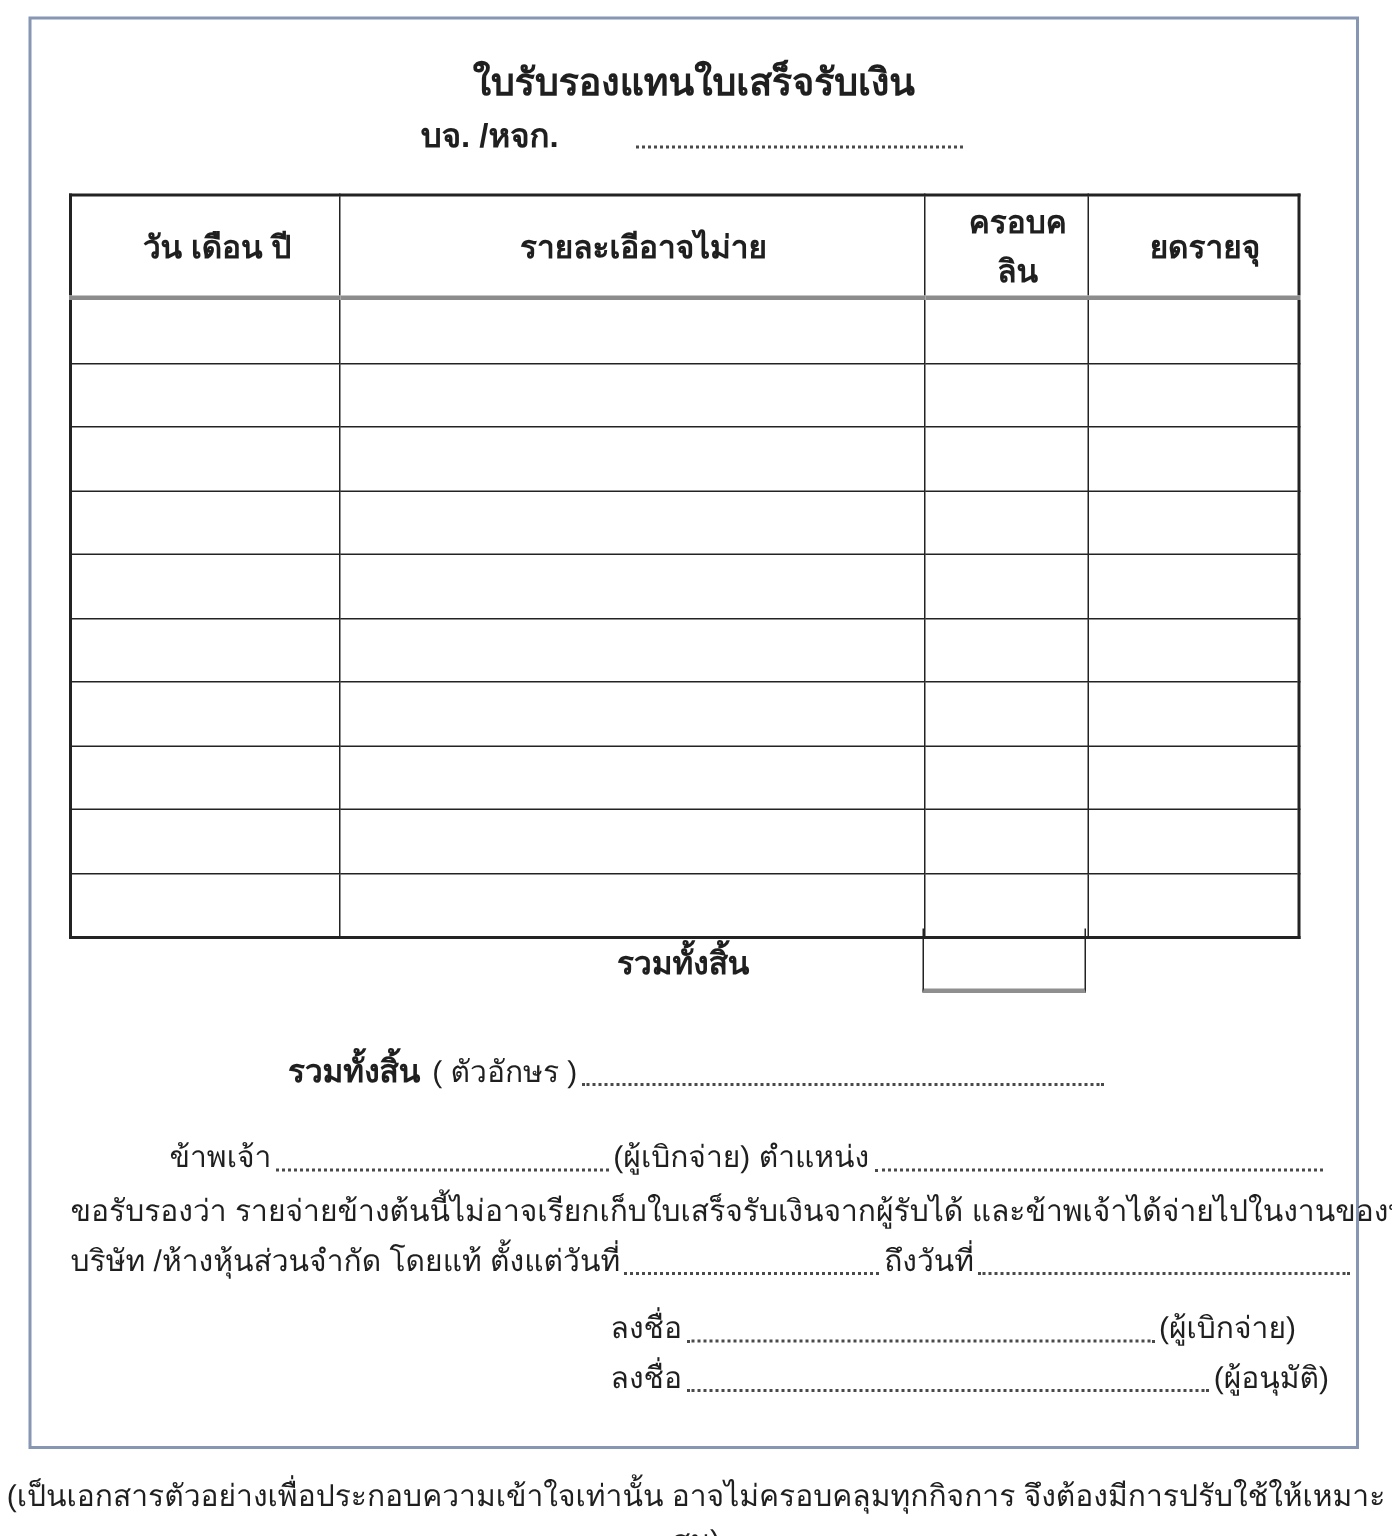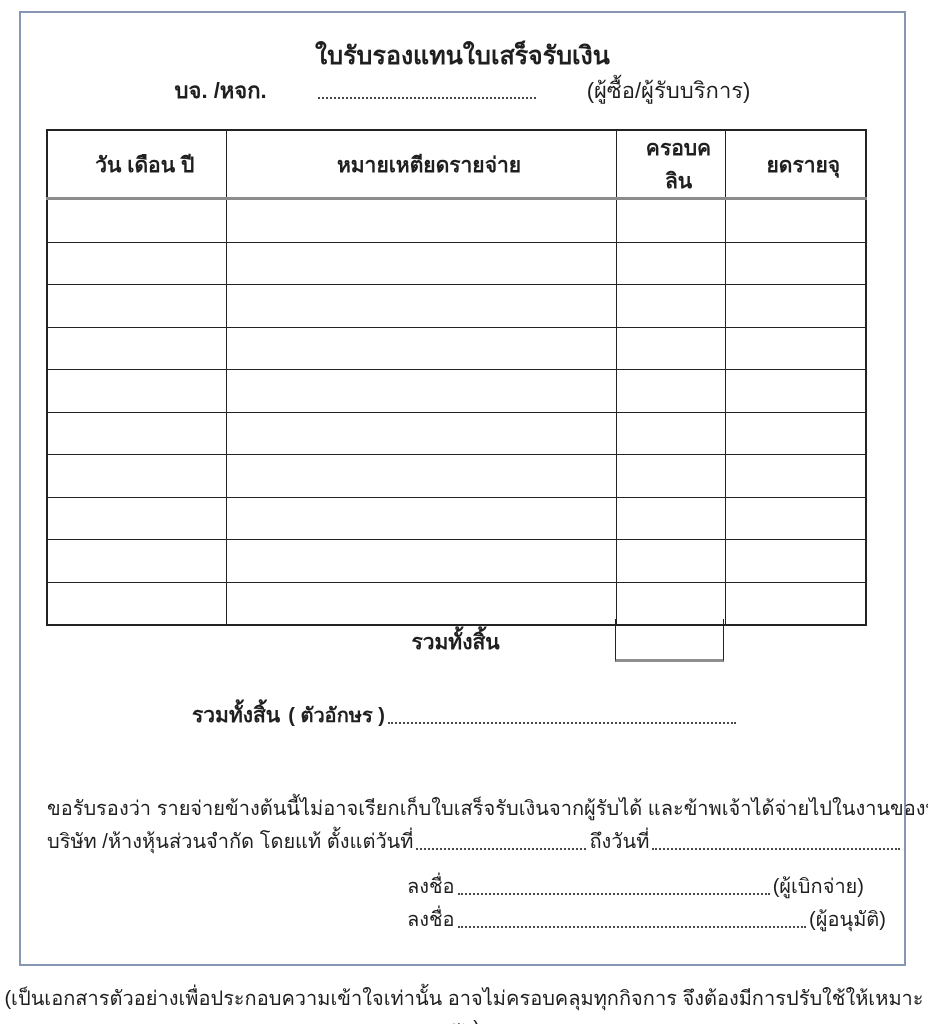--- a/index.html
+++ b/index.html
@@ -69,21 +69,21 @@
     border-bottom: 3px solid #8f8f8f;
   }
 
   .text-line {
     position: absolute;
     display: flex; align-items: flex-end;
     font-size: 20px; line-height: 30px; white-space: nowrap;
   }
   .line-total-words { left: 171px; top: 687px; width: 547px; }
   .line-total-words .bold { font-weight: bold; font-size: 21px; }
-  .line-total-words .paren { margin-left: 8px; font-weight: bold; }
+  .line-total-words .paren { margin-left: 8px; }
   .line-declarer  { left: 92px;  top: 744px; width: 772px; }
   .line-para1     { left: 26px;  top: 780px; width: 832px; }
   .line-para2     { left: 26px;  top: 813px; width: 856px; justify-content: space-between; }
   .line-sig1      { left: 386px; top: 858px; width: 457px; }
   .line-sig2      { left: 386px; top: 891px; width: 479px; }
 
   .doc-footer {
     position: absolute; left: 0; top: 983px; width: 928px;
     text-align: center; font-size: 20px; line-height: 30px;
   }
@@ -92,35 +92,34 @@
 <body>
 
 <div class="stage">
   <div class="page">
 
     <div class="doc-title">ใบรับรองแทนใบเสร็จรับเงิน</div>
 
     <div class="doc-subtitle">
       <span class="bold">บจ. /หจก.</span>
       <span class="leader" style="width:218px"></span>
-      <span>(ผู้ซื้อ/ผู้รับบริการ)</span>
     </div>
 
     <div class="exp-table-wrap">
       <table class="exp-table">
         <colgroup>
           <col style="width:179px">
             <col style="width:390px">
             <col style="width:109px">
             <col style="width:141px">
         </colgroup>
         <thead>
           <tr>
             <th>วัน เดือน ปี</th>
-            <th>หมายเหตียดรายจ่าย</th>
+            <th>รายละเอีอาจไม่าย</th>
             <th>ครอบคลิน</th>
             <th>ยดรายจุ</th>
           </tr>
         </thead>
         <tbody>
           <tr>
               <td></td>
               <td></td>
               <td></td>
               <td></td>
@@ -187,20 +186,26 @@
       <div class="total-label">รวมทั้งสิ้น</div>
       <div class="total-box"></div>
     </div>
 
     <div class="text-line line-total-words">
       <span class="bold">รวมทั้งสิ้น</span>
       <span class="paren">( ตัวอักษร )</span>
       <span class="leader flex"></span>
     </div>
 
+    <div class="text-line line-declarer">
+      <span>ข้าพเจ้า</span>
+      <span class="leader" style="width:222px"></span>
+      <span>(ผู้เบิกจ่าย) ตำแหน่ง</span>
+      <span class="leader flex"></span>
+    </div>
 
     <div class="text-line line-para1">
       <span>ขอรับรองว่า  รายจ่ายข้างต้นนี้ไม่อาจเรียกเก็บใบเสร็จรับเงินจากผู้รับได้  และข้าพเจ้าได้จ่ายไปในงานของทาง</span>
     </div>
 
     <div class="text-line line-para2">
       <span>บริษัท /ห้างหุ้นส่วนจำกัด โดยแท้ ตั้งแต่วันที่</span>
       <span class="leader" style="width:170px"></span>
       <span>ถึงวันที่</span>
       <span class="leader flex"></span>

